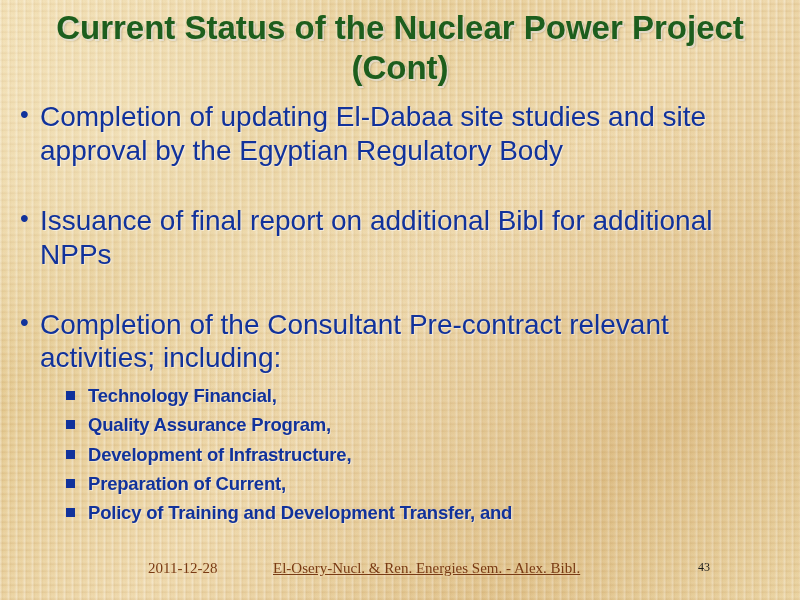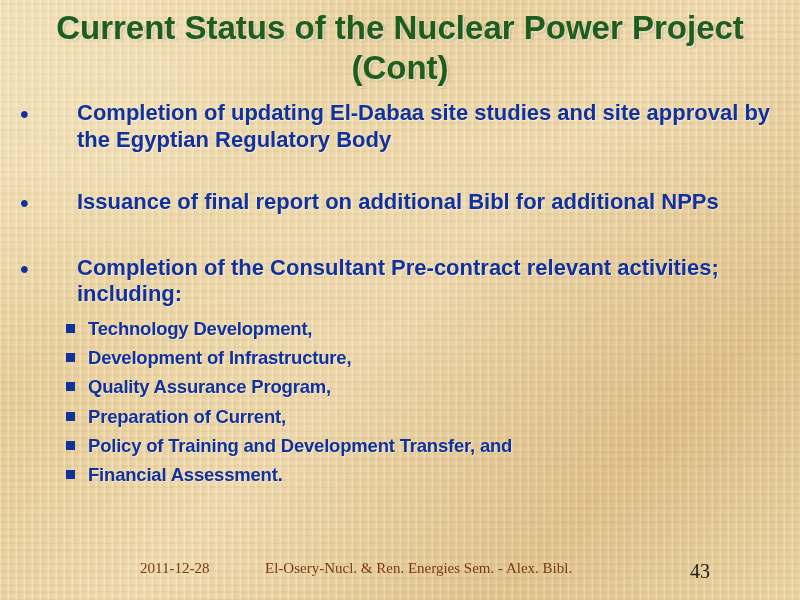--- a/index.html
+++ b/index.html
@@ -76,26 +76,25 @@
     width: 26px;
     font-size: 25px;
     line-height: 1.18;
     color: #11329b;
     text-align: left;
     padding-left: 6px;
     box-sizing: border-box;
   }
   .bullet-l1 .text {
     flex: 1 1 auto;
-    font-size: 22px;
-    font-weight: bold;
+    font-size: 28px;
+    font-weight: normal;
     line-height: 1.21;
     color: #11329b;
     text-shadow: 1px 1px 0 rgba(255,255,255,0.45);
-    margin-left: 37px;
   }
 
   .spacer {
     height: 26px;
   }
 
   .sub-list {
     margin-top: 6px;
     margin-left: 52px;
   }
@@ -121,21 +120,21 @@
     font-size: 18.5px;
     font-weight: bold;
     line-height: 1.2;
     color: #11329b;
     letter-spacing: -0.2px;
     text-shadow: 1px 1px 0 rgba(255,255,255,0.4);
   }
 
   .footer {
     position: absolute;
-    left: 0;
+    left: 8px;
     bottom: 18px;
     width: 664px;
     height: 22px;
     z-index: 2;
     margin-top: 36px;
   }
   .footer .date {
     position: absolute;
     left: 140px;
     top: 0;
@@ -144,27 +143,28 @@
     color: #7a3b14;
   }
   .footer .note {
     position: absolute;
     left: 265px;
     top: 0;
     font-family: "Liberation Serif", serif;
     font-size: 15px;
     color: #7a3b14;
     white-space: nowrap;
+    text-decoration: underline;
   }
   .footer .page {
     position: absolute;
     left: 690px;
     top: 0;
     font-family: "Liberation Serif", serif;
-    font-size: 20px;
+    font-size: 12px;
     color: #1a1a1a;
   }
 </style>
 </head>
 <body>
 
 <div class="slide">
 
   <div class="title">Current Status of the Nuclear Power Project (Cont)</div>
 
@@ -188,57 +188,51 @@
       <div class="marker">•</div>
       <div class="text">Completion of the Consultant Pre-contract relevant activities; including:</div>
     </div>
 
     <div class="sub-list">
 
       <div class="bullet-l2">
         <div class="marker">
             <span></span>
           </div>
-        <div class="text">Technology Development,</div>
+        <div class="text">Technology Financial,</div>
+      </div>
+
+      <div class="bullet-l2">
+        <div class="marker">
+            <span></span>
+          </div>
+        <div class="text">Quality Assurance Program,</div>
       </div>
 
       <div class="bullet-l2">
         <div class="marker">
             <span></span>
           </div>
         <div class="text">Development of Infrastructure,</div>
       </div>
 
       <div class="bullet-l2">
         <div class="marker">
             <span></span>
           </div>
-        <div class="text">Quality Assurance Program,</div>
-      </div>
-
-      <div class="bullet-l2">
-        <div class="marker">
-            <span></span>
-          </div>
         <div class="text">Preparation of Current,</div>
       </div>
 
       <div class="bullet-l2">
         <div class="marker">
             <span></span>
           </div>
         <div class="text">Policy of Training and Development Transfer, and</div>
       </div>
 
-      <div class="bullet-l2">
-        <div class="marker">
-            <span></span>
-          </div>
-        <div class="text">Financial Assessment.</div>
-      </div>
 
     </div>
 
   </div>
 
   <div class="footer">
     <div class="date">2011-12-28</div>
     <div class="note">El-Osery-Nucl. &amp; Ren. Energies Sem. - Alex. Bibl.</div>
     <div class="page">43</div>
   </div>

